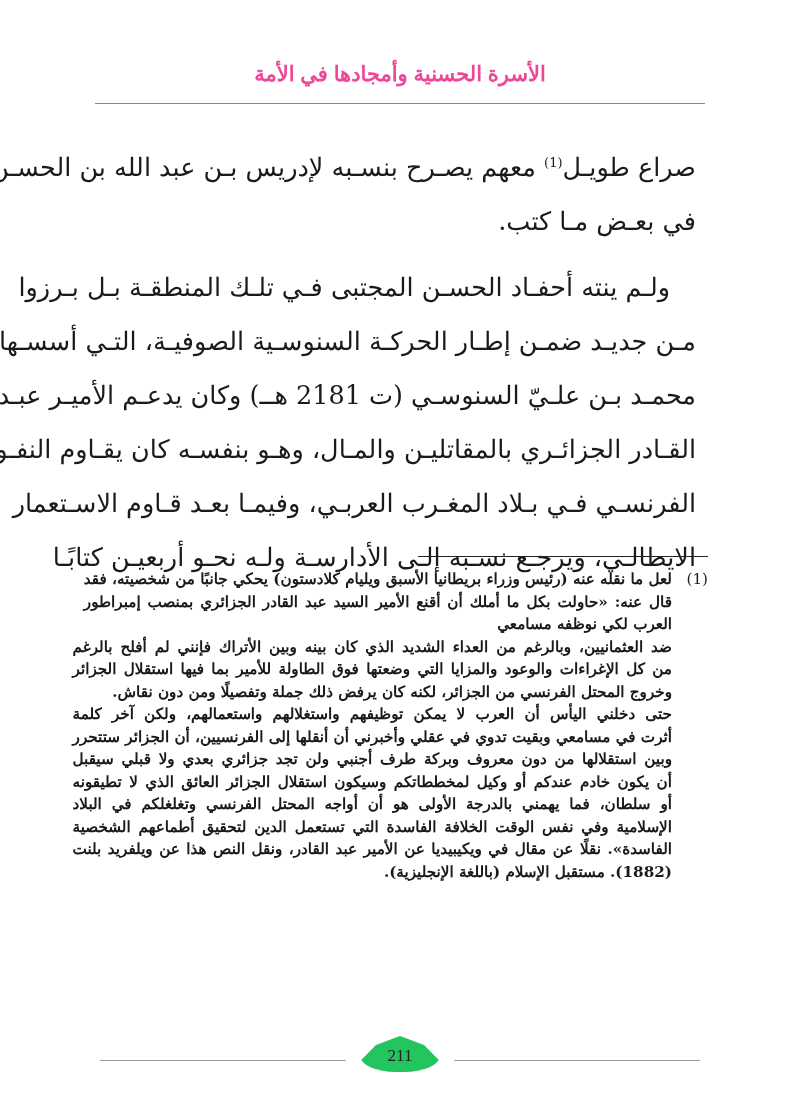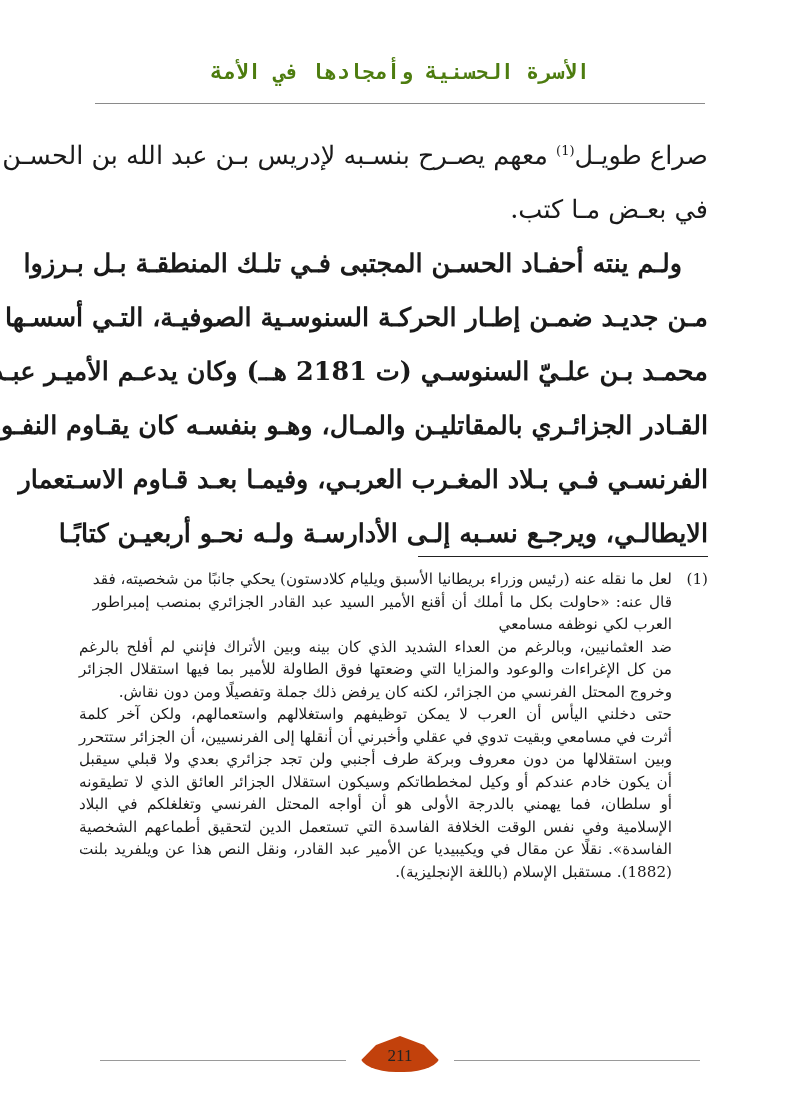--- a/index.html
+++ b/index.html
@@ -20,41 +20,41 @@
       top: 52px;
       left: 95px;
       width: 610px;
       height: 52px;
       text-align: center;
       border-bottom: 1.5px solid #8a8a8a;
       box-sizing: border-box;
     }
     .page-header-title {
       display: inline-block;
-      font-family: Liberation Mono, monospace;
+      font-family: Liberation Sans, sans-serif;
       font-weight: bold;
       font-size: 21px;
       line-height: 44px;
-      color: #4d7c0f;
+      color: #ec4899;
     }
     .body-text {
       position: absolute;
       top: 128px;
       left: 100px;
       width: 608px;
       font-size: 25.5px;
       line-height: 54px;
       text-align: justify;
       text-align-last: right;
     }
     .para {
-      margin: 0;
+      margin: 12px;
       padding: 0;
     }
-    .para.indent { text-indent: 26px; font-weight: bold; }
+    .para.indent { text-indent: 26px; }
     .line { display: block; text-align: justify; text-align-last: justify; white-space: nowrap; }
     .line.last { text-align-last: right; }
     .sup {
       font-size: 13px;
       vertical-align: super;
       line-height: 0;
     }
     .footnote-sep {
       position: absolute;
       top: 556px;
@@ -79,20 +79,21 @@
       white-space: nowrap;
     }
     .fn-body {
       flex: 1 1 auto;
     }
     .fn-line {
       display: block;
       white-space: nowrap;
       text-align: justify;
       text-align-last: justify;
+      font-weight: bold;
     }
     .fn-line.last { text-align-last: right; }
     .page-footer {
       position: absolute;
       top: 1042px;
       left: 100px;
       width: 600px;
       height: 20px;
     }
     .footer-rule {
@@ -165,17 +166,17 @@
       <span class="fn-line">أو سلطان، فما يهمني بالدرجة الأولى هو أن أواجه المحتل الفرنسي وتغلغلكم في البلاد</span>
       <span class="fn-line">الإسلامية وفي نفس الوقت الخلافة الفاسدة التي تستعمل الدين لتحقيق أطماعهم الشخصية</span>
       <span class="fn-line">الفاسدة». نقلًا عن مقال في ويكيبيديا عن الأمير عبد القادر، ونقل النص هذا عن ويلفريد بلنت</span>
       <span class="fn-line last">(1882). مستقبل الإسلام (باللغة الإنجليزية).</span>
     </div>
   </div>
 </div>
 
 <div class="page-footer">
   <div class="footer-rule left" style="border-top-color: rgb(154, 154, 154);"></div>
-  <div class="page-number-badge" style="background: #c2410c;">
+  <div class="page-number-badge" style="background: #22c55e;">
     <span>211</span>
   </div>
   <div class="footer-rule right" style="border-top-color: rgb(154, 154, 154);"></div>
 </div>
 
 </body></html>

